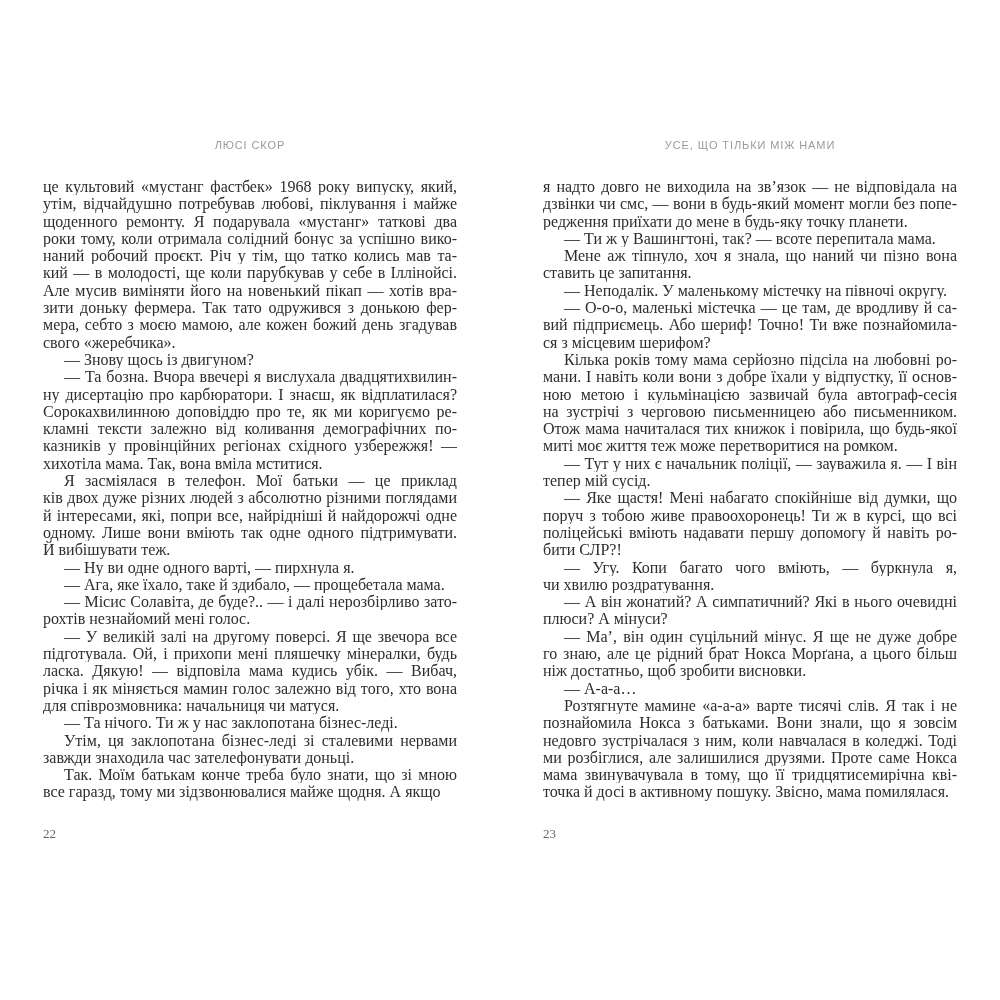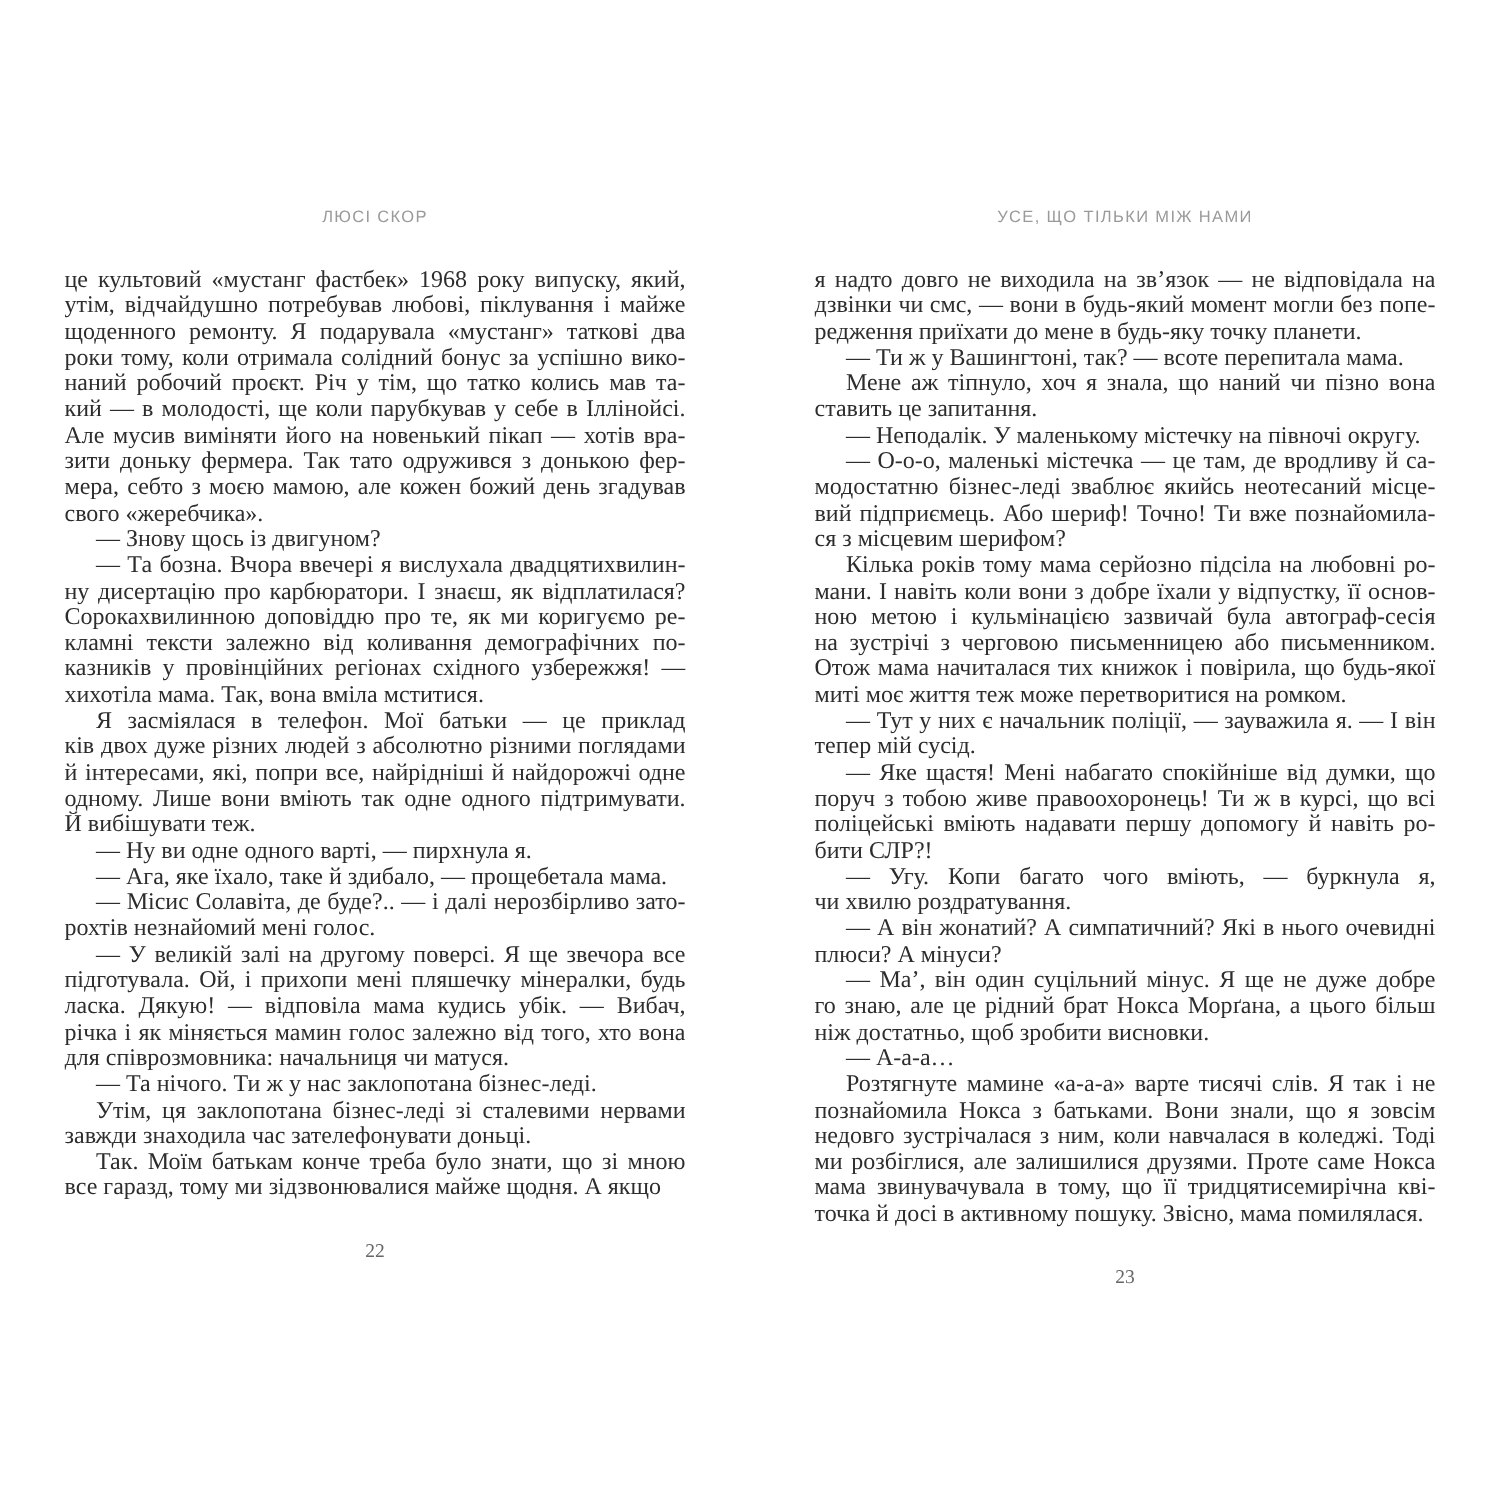--- a/index.html
+++ b/index.html
@@ -42,21 +42,21 @@
     line-height: 17.3px;
     text-align: justify;
     text-align-last: justify;
     overflow: hidden;
     white-space: normal;
   }
   .line.last { text-align-last: left; }
   .line.indent { text-indent: 21px; }
   .page-number {
     margin-top: 25px;
-    text-align: center;
+    text-align: left;
     font-family: "Liberation Serif", serif;
     font-size: 13px;
     color: #666666;
   }
 </style>
 </head>
 <body>
 
 <div class="spread">
 
@@ -140,21 +140,20 @@
         </div>
         <div class="para">
           <div class="line indent">Мене аж тіпнуло, хоч я знала, що наний чи пізно вона по-</div>
           <div class="line last">ставить це запитання.</div>
         </div>
         <div class="para">
           <div class="line last indent">— Неподалік. У маленькому містечку на півночі округу.</div>
         </div>
         <div class="para">
           <div class="line indent">— О-о-о, маленькі містечка — це там, де вродливу й са-</div>
-          <div class="line">модостатню бізнес-леді зваблює якийсь неотесаний місце-</div>
           <div class="line">вий підприємець. Або шериф! Точно! Ти вже познайомила-</div>
           <div class="line last">ся з місцевим шерифом?</div>
         </div>
         <div class="para">
           <div class="line indent">Кілька років тому мама серйозно підсіла на любовні ро-</div>
           <div class="line">мани. І навіть коли вони з добре їхали у відпустку, її основ-</div>
           <div class="line">ною метою і кульмінацією зазвичай була автограф-сесія</div>
           <div class="line">на зустрічі з черговою письменницею або письменником.</div>
           <div class="line">Отож мама начиталася тих книжок і повірила, що будь-якої</div>
           <div class="line last">миті моє життя теж може перетворитися на ромком.</div>

